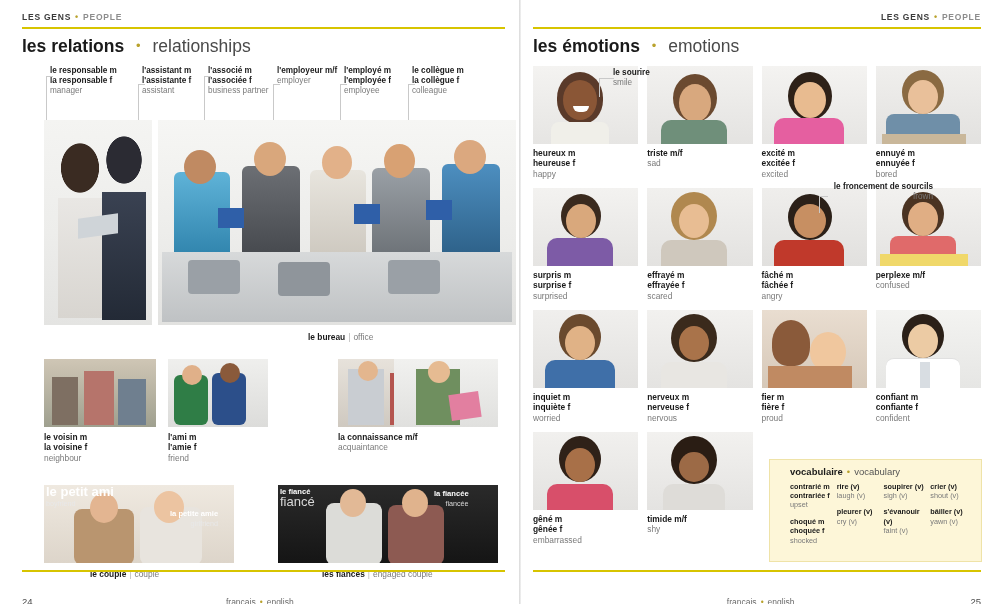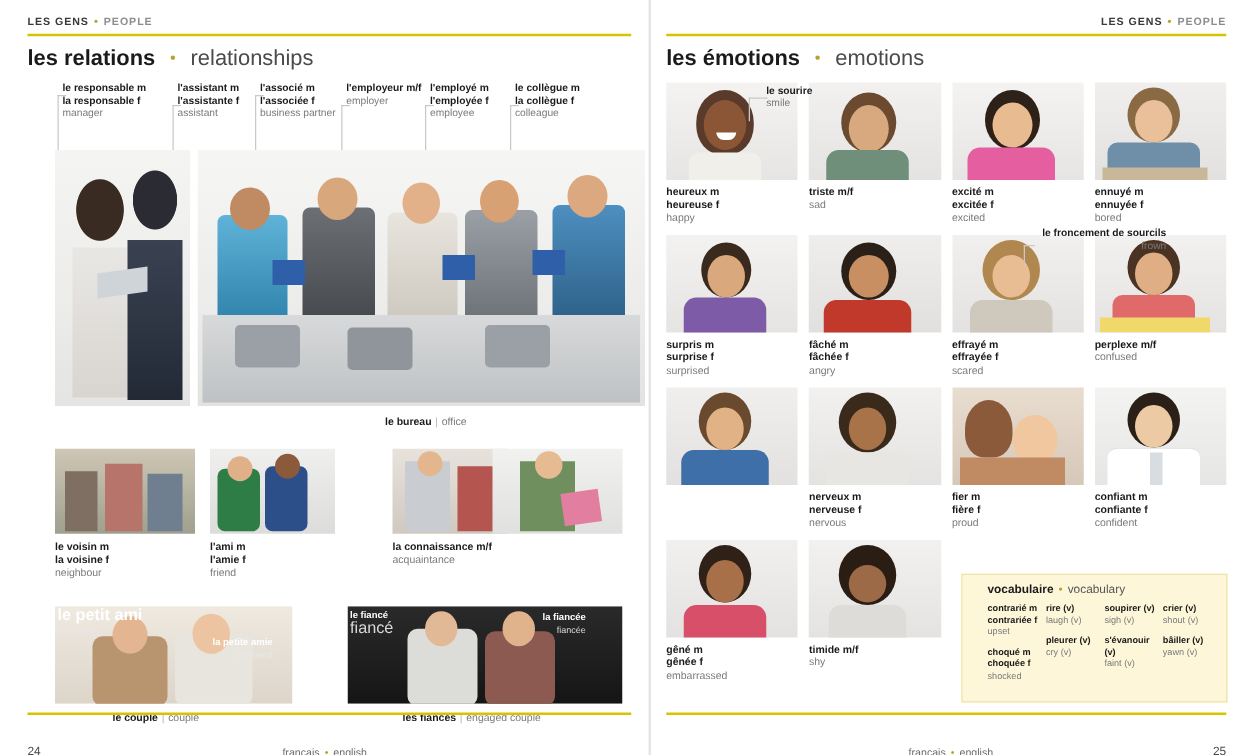--- a/index.html
+++ b/index.html
@@ -214,21 +214,21 @@
           <div style="position:absolute;left:14px;top:6px;width:20px;height:20px;background:#e0b089;border-radius:50%;"></div>
           <div style="position:absolute;left:52px;top:4px;width:20px;height:20px;background:#8a5a3b;border-radius:50%;"></div>
         </div>
         <div class="txt lbl">
           <span class="fr1">l'ami m</span><br>
           <span class="fr1">l'amie f</span><br>
           <span class="en1">friend</span>
         </div>
       </div>
 
-      <div class="cell" style="left:244px;top:0;width:92px;padding-left:48px;">
+      <div class="cell" style="left:268px;top:0;width:92px;padding-left:48px;">
         <div class="pic" style="background:linear-gradient(180deg,#e7e2db,#cfc9c0);">
           <div style="position:absolute;left:10px;top:10px;width:36px;height:56px;background:#c9cdd2;"></div>
           <div style="position:absolute;left:52px;top:14px;width:40px;height:52px;background:#b4554f;"></div>
           <div style="position:absolute;left:20px;top:2px;width:20px;height:20px;background:#e3b68e;border-radius:50%;"></div>
         </div>
         <div class="txt lbl">
           <span class="fr1">la connaissance m/f</span><br>
           <span class="en1">acquaintance</span>
         </div>
       </div>
@@ -375,42 +375,42 @@
           <div style="position:absolute;left:14px;top:50px;width:66px;height:30px;background:#7d5ba6;border-radius:10px 10px 0 0;"></div>
         </div>
         <div class="txt lbl">
           <span class="fr1">surpris m</span><br>
           <span class="fr1">surprise f</span><br>
           <span class="en1">surprised</span>
         </div>
       </div>
 
       <div class="emo">
+        <div class="pic" style="background:linear-gradient(180deg,#f1f0ee,#e3e2e0);">
+          <div style="position:absolute;left:24px;top:4px;width:46px;height:48px;background:#b0884f;border-radius:50%;"></div>
+          <div style="position:absolute;left:32px;top:16px;width:30px;height:34px;background:#e8bd93;border-radius:50%;"></div>
+          <div style="position:absolute;left:14px;top:52px;width:66px;height:28px;background:#cfc8bd;border-radius:10px 10px 0 0;"></div>
+        </div>
+        <div class="txt lbl">
+          <span class="fr1">effrayé m</span><br>
+          <span class="fr1">effrayée f</span><br>
+          <span class="en1">scared</span>
+        </div>
+      </div>
+
+      <div class="emo">
         <div class="pic" style="background:linear-gradient(180deg,#efeeec,#e1e0de);">
           <div style="position:absolute;left:26px;top:6px;width:44px;height:46px;background:#2b2018;border-radius:50%;"></div>
           <div style="position:absolute;left:32px;top:16px;width:32px;height:34px;background:#c78f62;border-radius:50%;"></div>
           <div style="position:absolute;left:12px;top:52px;width:70px;height:28px;background:#c0392b;border-radius:10px 10px 0 0;"></div>
         </div>
         <div class="txt lbl">
           <span class="fr1">fâché m</span><br>
           <span class="fr1">fâchée f</span><br>
           <span class="en1">angry</span>
-        </div>
-      </div>
-
-      <div class="emo">
-        <div class="pic" style="background:linear-gradient(180deg,#f1f0ee,#e3e2e0);">
-          <div style="position:absolute;left:24px;top:4px;width:46px;height:48px;background:#b0884f;border-radius:50%;"></div>
-          <div style="position:absolute;left:32px;top:16px;width:30px;height:34px;background:#e8bd93;border-radius:50%;"></div>
-          <div style="position:absolute;left:14px;top:52px;width:66px;height:28px;background:#cfc8bd;border-radius:10px 10px 0 0;"></div>
-        </div>
-        <div class="txt lbl">
-          <span class="fr1">effrayé m</span><br>
-          <span class="fr1">effrayée f</span><br>
-          <span class="en1">scared</span>
         </div>
       </div>
 
       <div class="emo">
         <div class="pic" style="background:linear-gradient(180deg,#f2f1ef,#e4e3e1);">
           <div style="position:absolute;left:26px;top:4px;width:42px;height:44px;background:#4a3322;border-radius:50%;"></div>
           <div style="position:absolute;left:32px;top:14px;width:30px;height:34px;background:#e0ae84;border-radius:50%;"></div>
           <div style="position:absolute;left:14px;top:48px;width:66px;height:20px;background:#e06a6a;border-radius:8px 8px 0 0;"></div>
           <div style="position:absolute;left:4px;top:66px;width:88px;height:12px;background:#f0d86a;"></div>
         </div>
@@ -418,20 +418,25 @@
           <span class="fr1">perplexe m/f</span><br>
           <span class="en1">confused</span>
         </div>
       </div>
 
       <div class="emo">
         <div class="pic" style="background:linear-gradient(180deg,#f0efed,#e2e1df);">
           <div style="position:absolute;left:26px;top:4px;width:42px;height:46px;background:#6a4a2e;border-radius:50%;"></div>
           <div style="position:absolute;left:32px;top:16px;width:30px;height:34px;background:#e0b286;border-radius:50%;"></div>
           <div style="position:absolute;left:12px;top:50px;width:70px;height:30px;background:#3f6fa8;border-radius:10px 10px 0 0;"></div>
+        </div>
+        <div class="txt lbl">
+          <span class="fr1">inquiet m</span><br>
+          <span class="fr1">inquiète f</span><br>
+          <span class="en1">worried</span>
         </div>
       </div>
 
       <div class="emo">
         <div class="pic" style="background:linear-gradient(180deg,#f2f1ef,#e4e3e1);">
           <div style="position:absolute;left:24px;top:4px;width:46px;height:48px;background:#3a2a1c;border-radius:50%;"></div>
           <div style="position:absolute;left:32px;top:16px;width:30px;height:34px;background:#a9734a;border-radius:50%;"></div>
           <div style="position:absolute;left:14px;top:52px;width:66px;height:28px;background:#e8e6e2;border-radius:10px 10px 0 0;"></div>
         </div>
         <div class="txt lbl">

